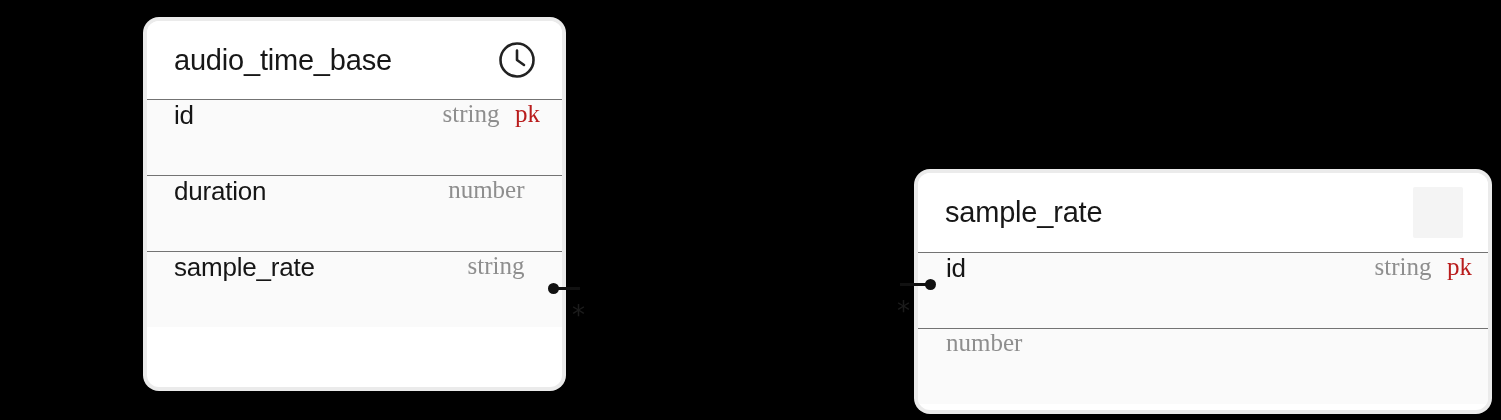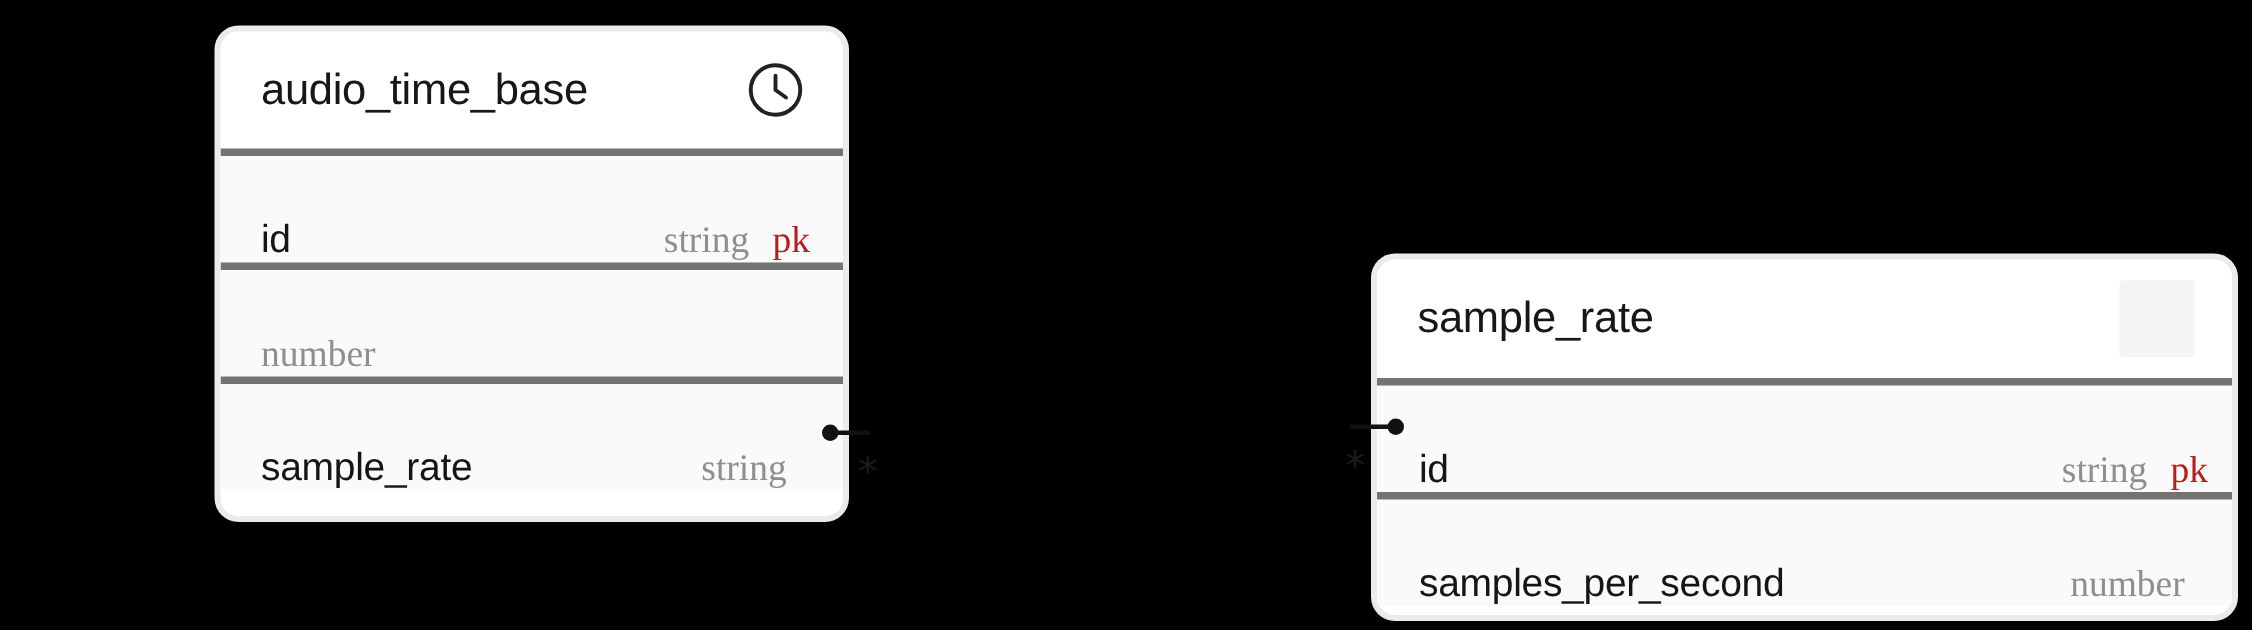--- a/index.html
+++ b/index.html
@@ -53,23 +53,23 @@
 
   .icon-clock svg { display: block; }
 
   .icon-placeholder {
     background: #f4f4f4;
     border-radius: 2px;
   }
 
   .row {
     background: #fafafa;
-    border-top: 5px solid #737373;
+    border-top: 1px solid #737373;
     display: flex;
-    align-items: flex-end;
+    align-items: flex-start;
     justify-content: space-between;
     box-sizing: border-box;
     position: relative;
   }
   .row-name {
     color: #151515;
     letter-spacing: -0.2px;
     white-space: nowrap;
   }
   .row-type {
@@ -82,21 +82,21 @@
   }
   .row-type .pk {
     color: #b91c1c;
   }
 
   
   #entity-left {
     left: 143px;
     top: 17px;
     width: 423px;
-    height: 331px;
+    height: 374px;
   }
   #entity-left .entity-header {
     height: 78px;
     padding: 0 25px 0 27px;
   }
   #entity-left .entity-title { font-size: 29px; }
   #entity-left .row { height: 76px; padding: 0 22px 0 27px; }
   #entity-left .row-name { font-size: 26px; }
   #entity-left .row-type { font-size: 25px; }
 
@@ -171,20 +171,21 @@
 
       <div class="row">
         <span class="row-name">id</span>
         <span class="row-type">
           <span>string</span>
           <span class="pk">pk</span>
         </span>
       </div>
 
       <div class="row">
+        <span class="row-name">duration</span>
         <span class="row-type">
           <span>number</span>
           <span class="pk"></span>
         </span>
       </div>
 
       <div class="row">
         <span class="row-name">sample_rate</span>
         <span class="row-type">
           <span>string</span>
@@ -205,21 +206,20 @@
 
       <div class="row">
         <span class="row-name">id</span>
         <span class="row-type">
           <span>string</span>
           <span class="pk">pk</span>
         </span>
       </div>
 
       <div class="row">
-        <span class="row-name">samples_per_second</span>
         <span class="row-type">
           <span>number</span>
           <span class="pk"></span>
         </span>
       </div>
 
     </div>
   </div>
 
   <div class="edge-layer">

